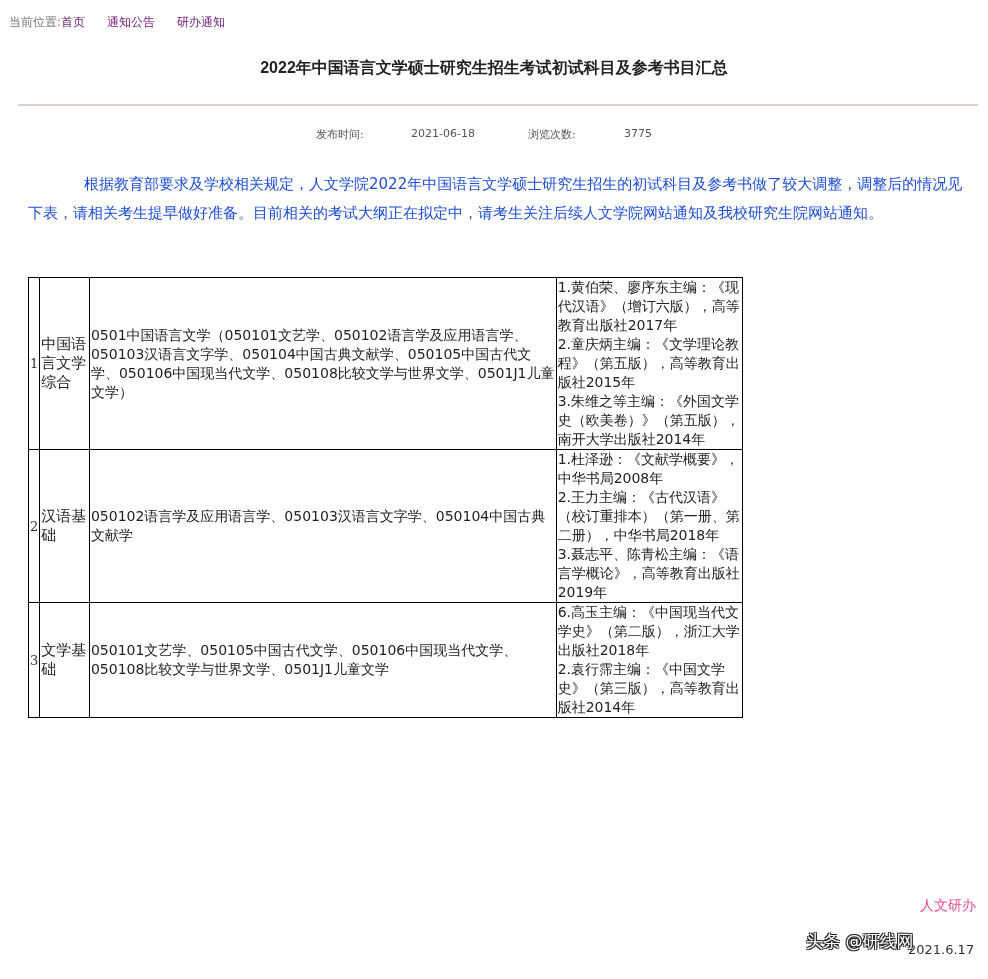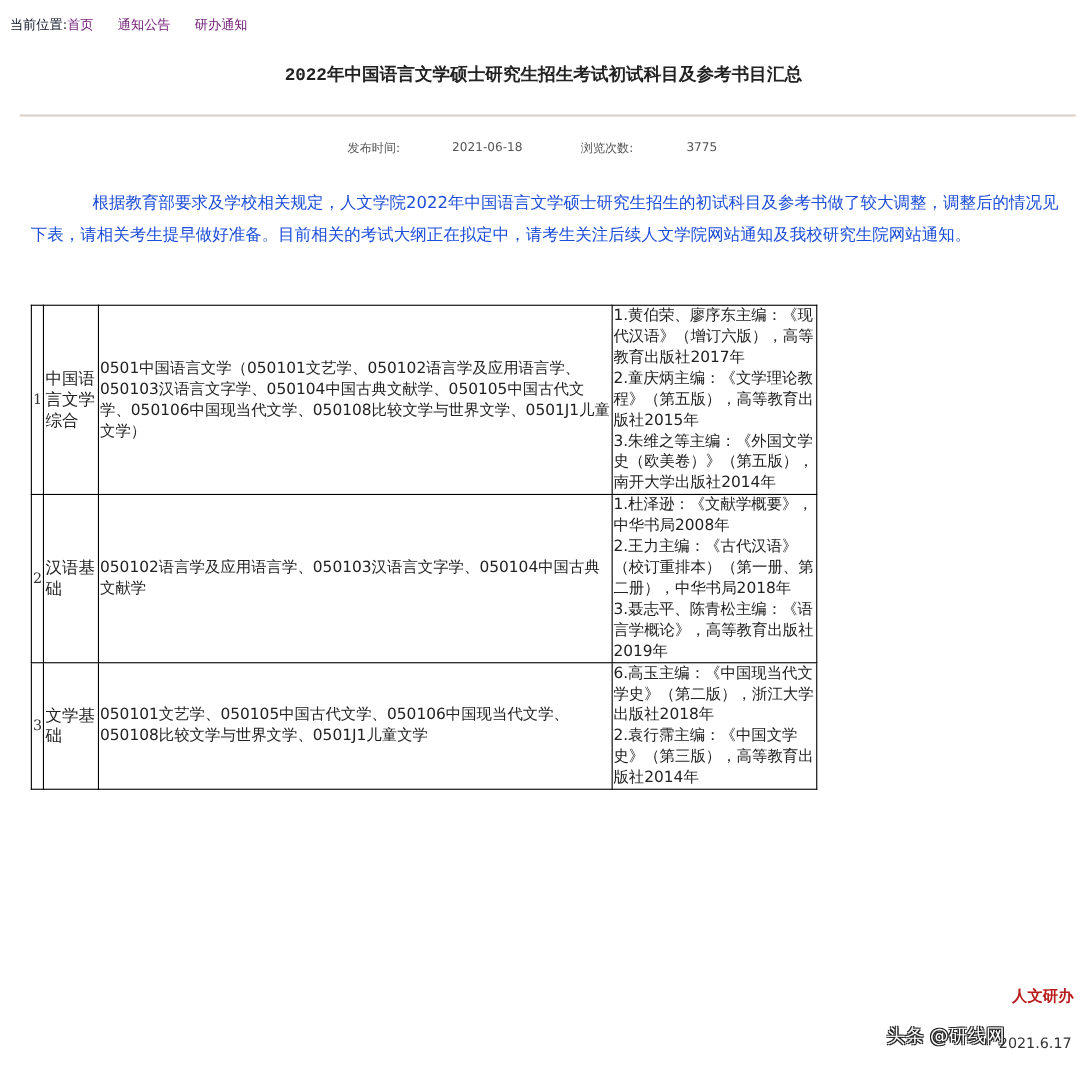--- a/index.html
+++ b/index.html
@@ -5,26 +5,26 @@
   html, body { margin: 0; padding: 0; background: #ffffff; }
   body {
     width: 988px; height: 979px; position: relative; overflow: hidden;
     font-family: "DejaVu Sans", "Liberation Sans", sans-serif;
     color: #222;
   }
   .breadcrumb {
     position: absolute; left: 9px; top: 14px;
     font-size: 12px; color: #333; white-space: nowrap;
   }
-  .breadcrumb .lbl { color: #0f172a; }
+  .breadcrumb .lbl { color: #737373; }
   .breadcrumb a { color: #701a75; text-decoration: none; cursor: pointer; }
   .breadcrumb .gap { display: inline-block; width: 22px; }
   .title {
     position: absolute; left: 0; width: 988px; top: 58px;
-    text-align: center; font-family: Liberation Mono, monospace;
+    text-align: center; font-family: Liberation Sans, sans-serif;
     font-weight: bold; font-size: 16px; color: #222;
   }
   .hr {
     position: absolute; left: 18px; width: 960px; top: 104px; height: 2px;
     background: #ddd3cc;
   }
   .meta {
     position: absolute; top: 127px; left: 0; width: 988px;
     font-size: 11px; color: #555; white-space: nowrap;
   }
@@ -49,21 +49,21 @@
   .c1 { width: 136px; }
   .c2 { width: 217px; }
   .c3 { }
   tr.r1 td { height: 151px; }
   tr.r2 td { height: 121px; }
   tr.r3 td { height: 112px; }
   td.num { font-family: "DejaVu Serif", "Liberation Serif", serif; font-size: 13px; color: #333; }
   td.subj { font-size: 15px; }
   .line { display: block; }
   .sign {
-    position: absolute; right: 12px; top: 897px; font-size: 14px; color: #b91c1c; font-weight: bold;
+    position: absolute; right: 12px; top: 897px; font-size: 14px; color: #ec4899;
   }
   .watermark {
     position: absolute; left: 806px; top: 930px;
     font-size: 17px; font-weight: normal; color: #fff;
     text-shadow: 1px 1px 0 #222, -1px -1px 0 #222, 1px -1px 0 #222, -1px 1px 0 #222;
     white-space: nowrap;
   }
   .date {
     position: absolute; left: 908px; top: 942px; font-size: 13px; color: #333;
   }

